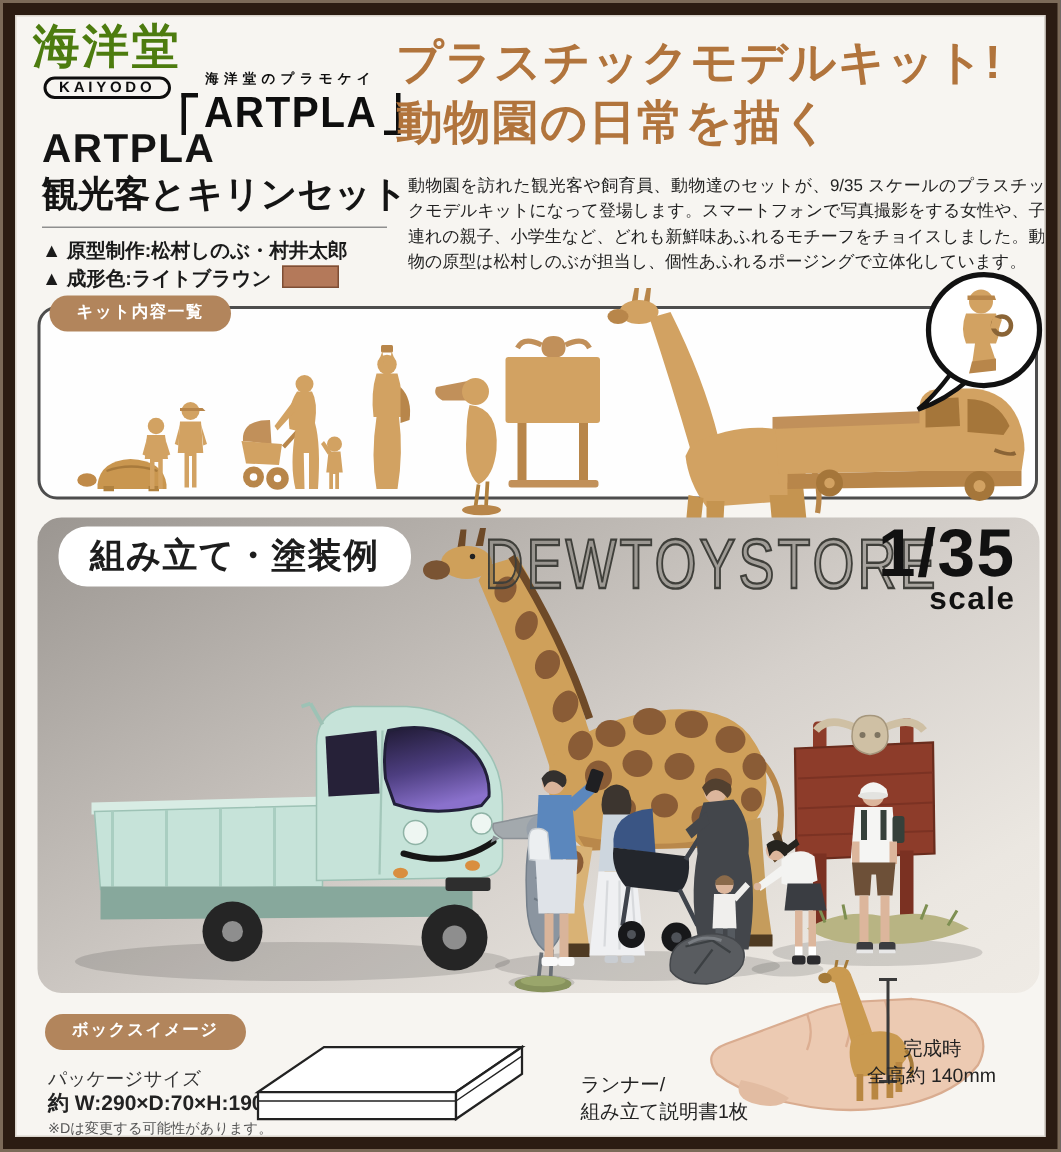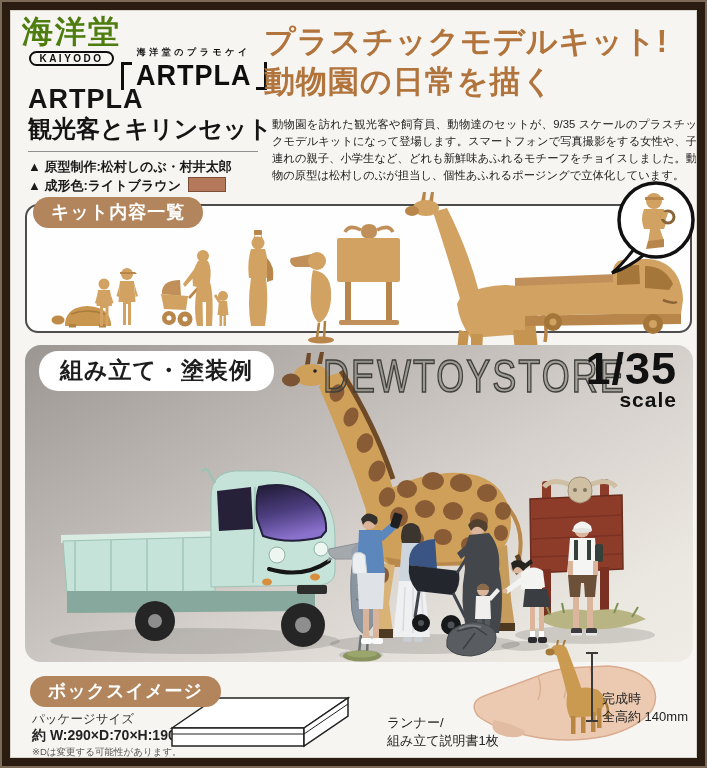--- a/index.html
+++ b/index.html
@@ -33,21 +33,21 @@
   .pname{left:28px;top:113px;font-size:24px;font-weight:900;color:#141414;white-space:nowrap;}
   .rule{left:28px;top:151px;width:230px;height:1px;background:#8f8f8f;}
   .credit1{left:28px;top:158px;font-size:13px;font-weight:bold;color:#1a1a1a;white-space:nowrap;}
   .credit2{left:28px;top:177px;font-size:13px;font-weight:bold;color:#1a1a1a;white-space:nowrap;}
   .swatch{display:inline-block;width:36px;height:13px;background:#b4795a;border:1px solid #7e4e35;vertical-align:-2px;margin-left:7px;}
   .description{left:272px;top:116px;width:425px;font-size:11.3px;line-height:1.52;color:#222;text-align:justify;}
 
   
   .kit-panel{left:25px;top:204px;width:663px;height:125px;background:#fefefe;border:2px solid #4d4d4d;border-radius:13px;}
   .kit-svg{left:25px;top:188px;width:667px;height:150px;overflow:visible;}
-  .badge{background:#b2855c;color:#fff;font-weight:bold;font-size:18px;line-height:1;padding:6px 18px 7px;border-radius:17px;letter-spacing:1px;white-space:nowrap;z-index:5;}
+  .badge{background:#b2855c;color:#fff;font-weight:bold;font-size:11px;line-height:1;padding:6px 18px 7px;border-radius:17px;letter-spacing:1px;white-space:nowrap;z-index:5;}
   .kit-badge{left:33px;top:197px;}
   .bubble-svg{left:608px;top:179px;width:96px;height:96px;z-index:6;overflow:visible;}
 
   
   .photo{left:25px;top:345px;width:668px;height:317px;border-radius:16px;overflow:hidden;
     background:linear-gradient(150deg,#9b9691 0%,#b6b1ac 25%,#d5d0cb 55%,#ebe7e1 85%,#efebe5 100%);}
   .photo-badge{position:absolute;left:14px;top:6px;background:#fff;color:#1d1d1d;font-weight:bold;font-size:23px;line-height:1;padding:8px 21px 9px;border-radius:19px;letter-spacing:1px;}
   .watermark{position:absolute;left:298px;top:4px;font-size:36px;font-weight:normal;letter-spacing:2px;
     color:rgba(60,60,54,0.28);-webkit-text-stroke:1.2px #3f3f3a;transform:scaleY(1.3);transform-origin:top left;}
   .scalebox{position:absolute;right:16px;top:0px;text-align:right;color:#111;}
@@ -63,21 +63,21 @@
   .box-svg{left:158px;top:688px;width:196px;height:72px;}
   .contents-badge{left:385px;top:680px;}
   .c-line1{left:387px;top:714px;font-size:13px;color:#222;}
   .c-line2{left:387px;top:732px;font-size:13px;color:#222;white-space:nowrap;}
   .hand-svg{left:468px;top:640px;width:202px;height:126px;z-index:5;}
   .measure-line{left:591px;top:652px;width:2px;height:70px;background:#3a3a3a;z-index:6;}
   .cap{width:12px;height:2px;background:#3a3a3a;z-index:6;}
   .cap-top{left:586px;top:652px;}
   .cap-bot{left:586px;top:720px;}
   .h-line1{left:602px;top:690px;font-size:13px;color:#222;z-index:6;}
-  .h-line2{left:602px;top:708px;font-size:13px;color:#222;white-space:nowrap;z-index:6;}
+  .h-line2{left:578px;top:708px;font-size:13px;color:#222;white-space:nowrap;z-index:6;}
 </style>
 </head>
 <body>
 
 <div class="page">
 
   <div class="abs kaiyodo">
     <div class="kaiyodo-logo">海洋堂</div>
     <div class="kaiyodo-badge">KAIYODO</div>
   </div>

